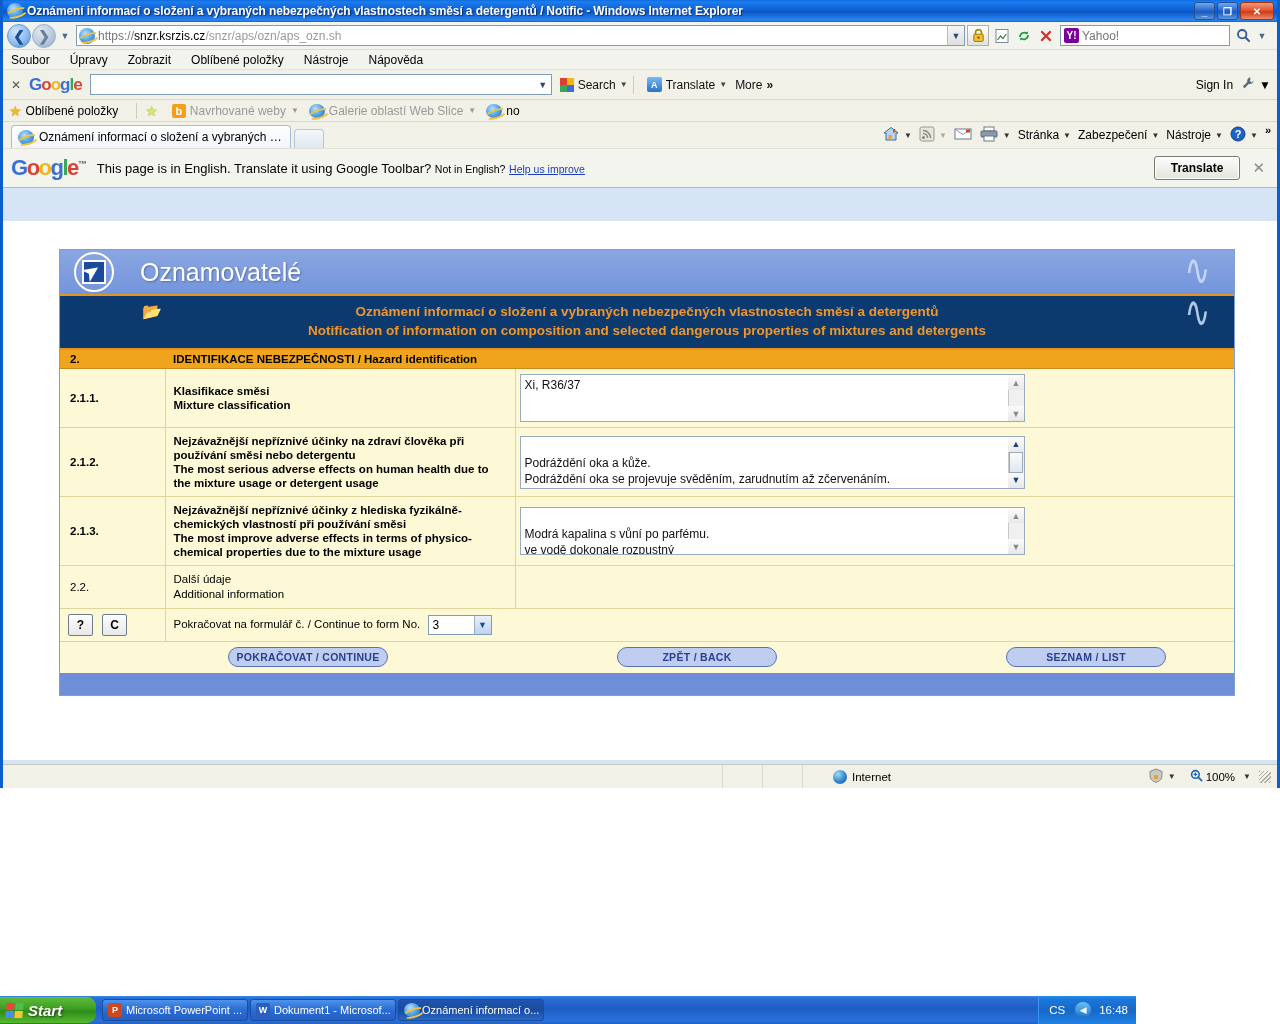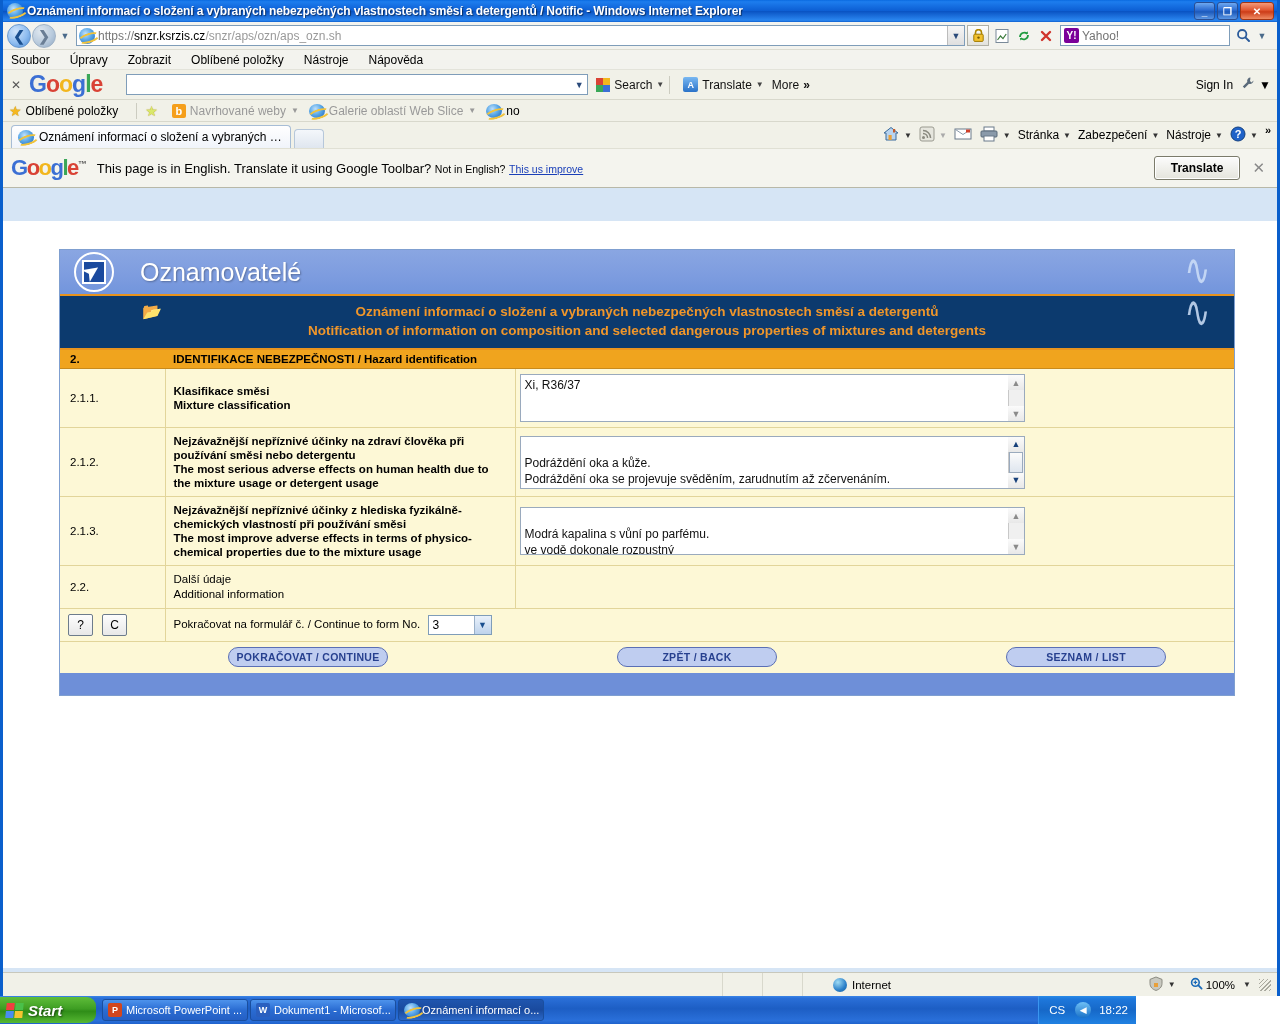--- a/index.html
+++ b/index.html
@@ -7,21 +7,21 @@
     margin: 0; padding: 0;
     width: 1280px; height: 1024px;
     overflow: hidden;
     font-family: "Liberation Sans", sans-serif;
     font-size: 12px;
   }
   body { background: #ffffff; }
 
   
   #window {
-    width: 1280px; height: 996px;
+    width: 1280px; height: 788px;
     position: relative;
     background: #d6e5f5;
     border: 3px solid #0a5fcc;
     border-top: none;
     border-bottom: none;
   }
 
   
   .titlebar {
     height: 22px;
@@ -132,21 +132,21 @@
   .menubar span { margin-right: 20px; color: #000; }
 
   
   .gtoolbar {
     height: 30px; background: #f1f1e8;
     display: flex; align-items: center;
     padding: 0 6px;
     border-bottom: 1px solid #d8d8cc;
   }
   .g-close { color: #555; font-size: 12px; margin: 0 8px 0 2px; }
-  .g-logo { font-size: 23px; font-weight: bold; margin-right: 24px; letter-spacing: -1px; }
+  .g-logo { font-size: 17px; font-weight: bold; margin-right: 8px; letter-spacing: -1px; }
   .g-logo .b { color: #3b6fd4; } .g-logo .r { color: #d94235; }
   .g-logo .y { color: #f2b61d; } .g-logo .g { color: #3aa757; }
   .g-input {
     flex: 0 0 462px; height: 21px; background: #fff;
     border: 1px solid #7f9db9; display: flex; align-items: center;
   }
   .g-input .drop {
     width: 16px; margin-left: auto; color: #2a4a7a;
     font-size: 9px; text-align: center;
   }
@@ -330,21 +330,21 @@
   tr.sec-sub td {
     background: #f7dfa0; font-size: 11.5px;
     padding-top: 3px; padding-bottom: 3px;
     border-bottom: 1px solid #d9b96a;
   }
   tr.frow td {
     border-bottom: 1px solid #e2d59a;
     border-right: 1px solid #e2d59a;
   }
   tr.frow td:last-child { border-right: none; }
-  td.c-num { font-weight: normal; font-size: 11.5px; }
+  td.c-num { font-weight: bold; font-size: 11.5px; }
   tr.sec-sub td.c-num, tr.lite td.c-num { font-weight: normal; }
   .lbl-cz { font-weight: bold; font-size: 11.5px; line-height: 14px; color: #000; }
   .lbl-en { font-weight: bold; font-size: 11.5px; line-height: 14px; color: #000; }
   .lbl-plain { font-size: 11.5px; line-height: 15px; color: #000; }
 
   .ta {
     width: 505px; background: #fff;
     border: 1px solid #9aaabd;
     position: relative;
     font-size: 12px; color: #111;
@@ -690,21 +690,21 @@
       <span class="ci" style="font-weight:bold;font-size:11px;align-self:flex-start;margin-top:2px;">»</span>
     </div>
   </div>
 
   <div class="gnotify">
     <span class="logo2"><span style="color:#3b6fd4">G</span><span style="color:#d94235">o</span><span style="color:#f2b61d">o</span><span style="color:#3b6fd4">g</span><span style="color:#3aa757">l</span><span style="color:#d94235">e</span><span class="tm">™</span></span>
     <div>
       <div class="gn-l1">
         <span>This page is in English.  Translate it using Google Toolbar?</span>
         <span class="small">Not in English?</span>
-        <span class="small gn-link">This us improve</span>
+        <span class="small gn-link">Help us improve</span>
       </div>
     </div>
     <span class="translate-btn">Translate</span>
     <span class="gn-close">✕</span>
   </div>
 
   <div id="viewport">
     <div class="page-area">
       <div class="app">
 
@@ -888,15 +888,15 @@
   </span>
   <span class="taskitem active">
     <span class="ic" style="display:flex;align-items:center;">
         <span class="ie-blue" style="width:14px;height:14px;"></span>
       </span>
     <span>Oznámení informací o...</span>
   </span>
   <span class="tray">
     <span class="cs">CS</span>
     <span class="chev">◀</span>
-    <span class="clock">18:22</span>
+    <span class="clock">16:48</span>
   </span>
 </div>
 
 </body></html>

